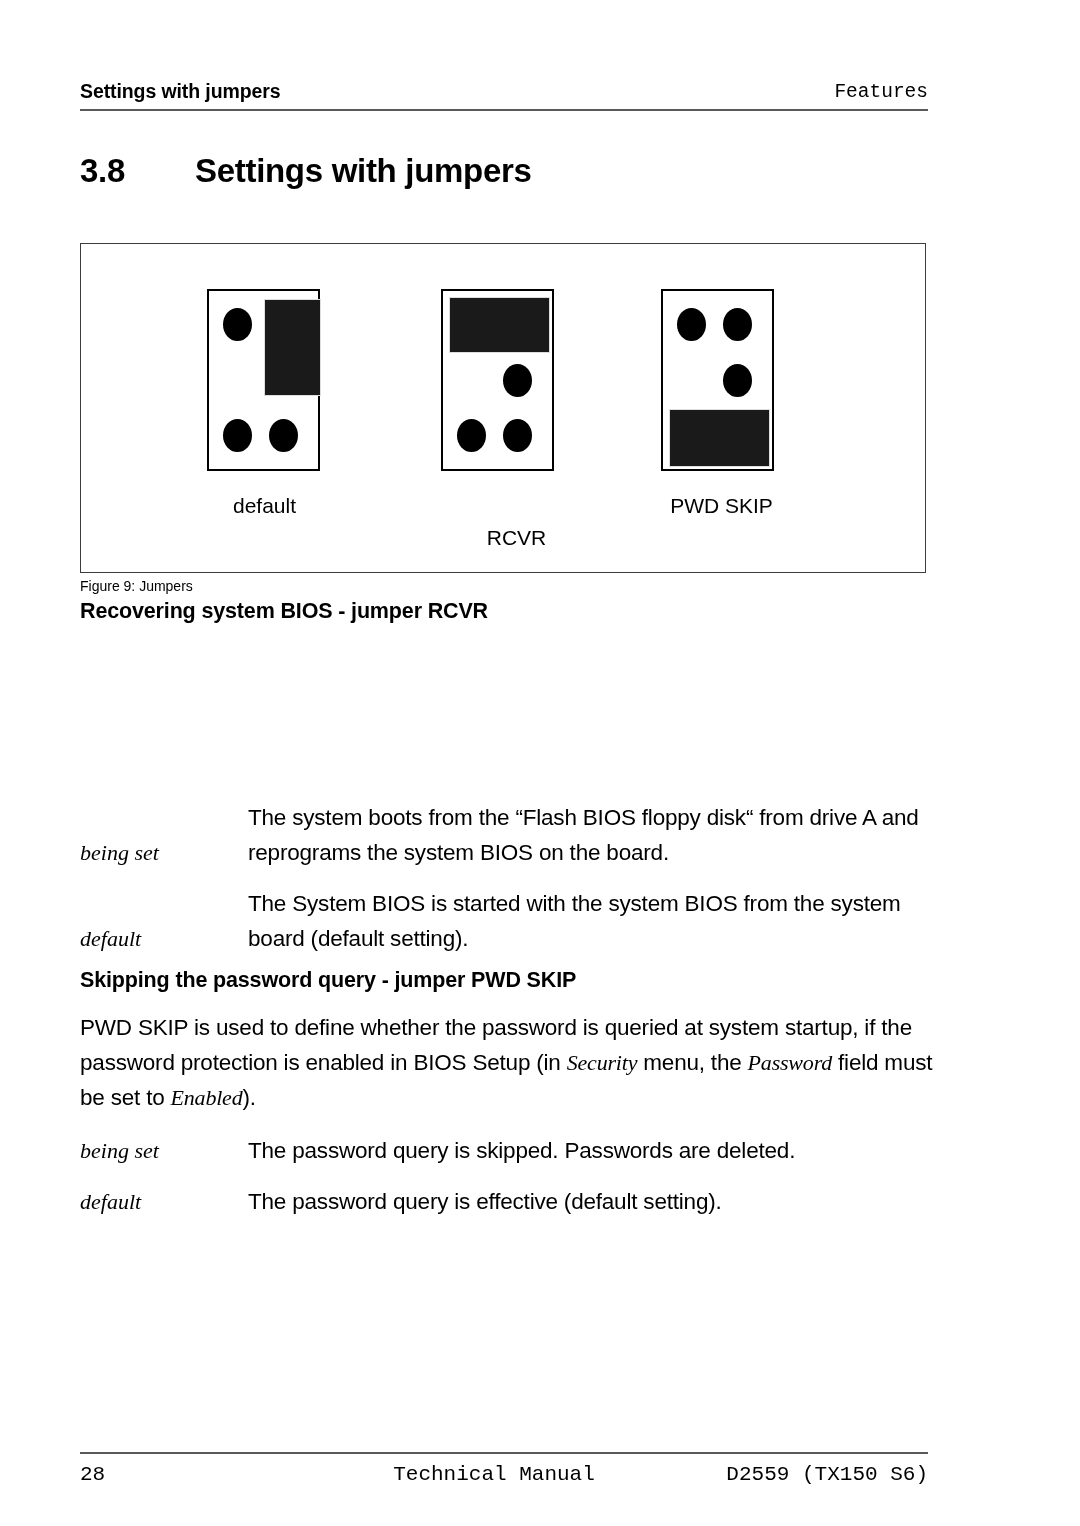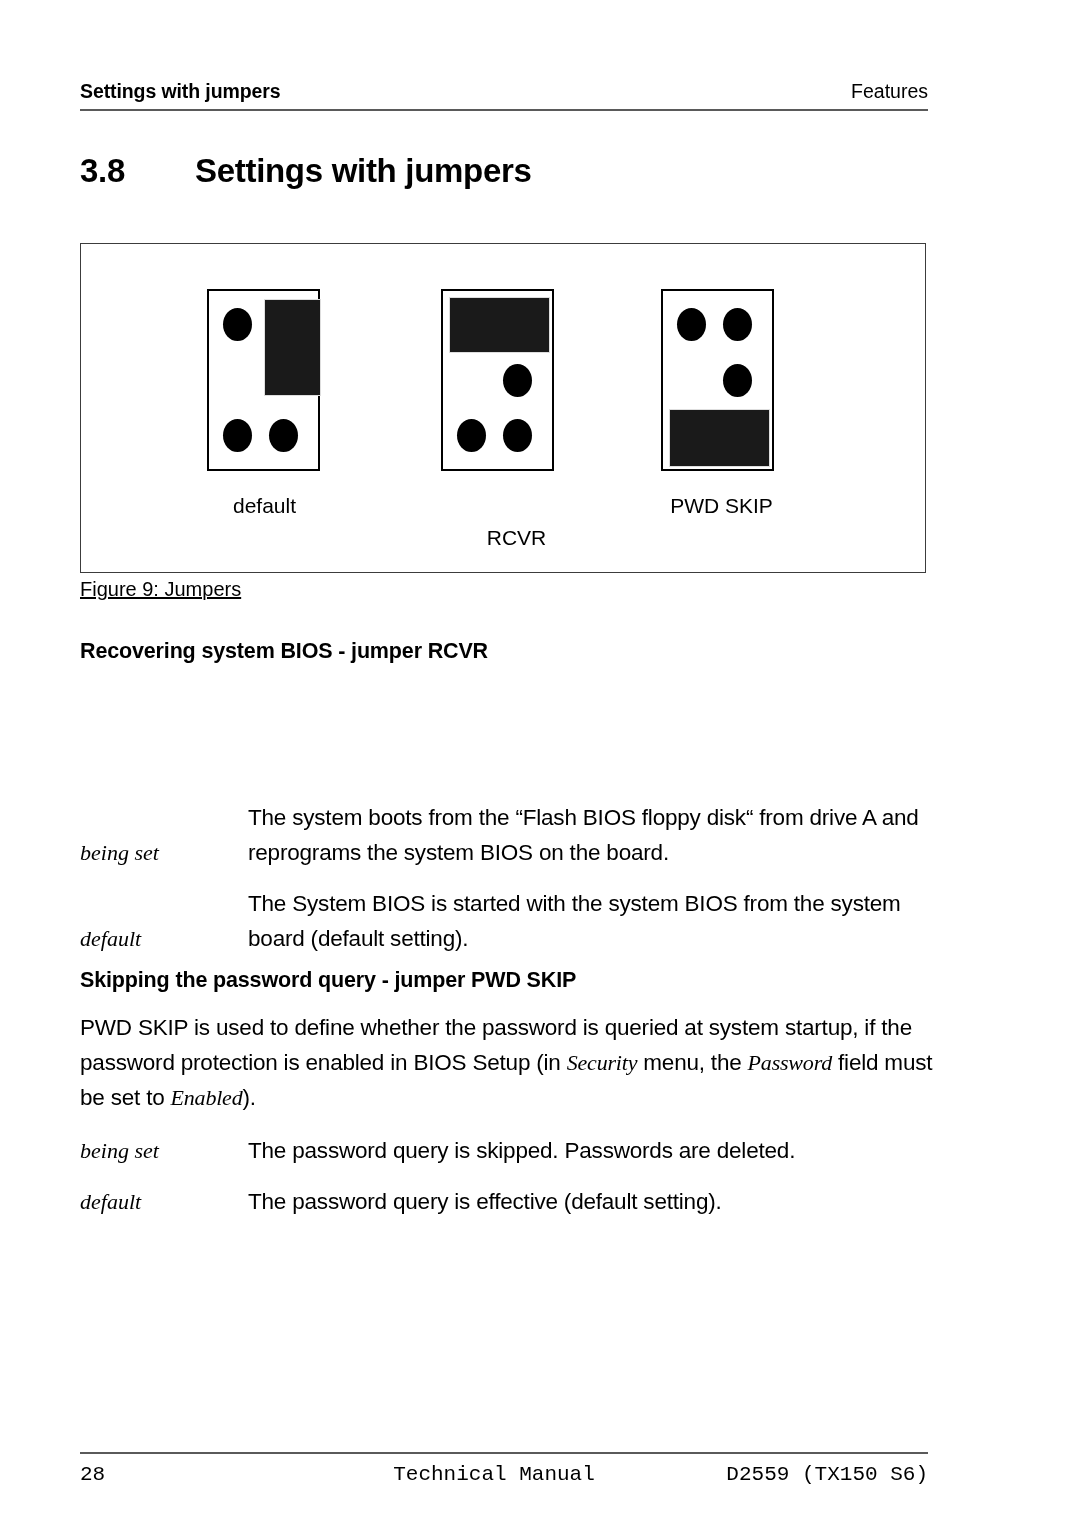--- a/index.html
+++ b/index.html
@@ -36,20 +36,21 @@
     border-bottom: 2px solid #5a5a5a;
   }
   .rh-left {
     font-size: 19.5px;
     font-weight: bold;
     letter-spacing: -0.1px;
   }
   .rh-right {
     font-size: 19.5px;
     font-weight: normal;
+    font-family: Liberation Mono, monospace;
   }
 
   
   .section-heading {
     position: absolute;
     left: 80px;
     top: 152px;
     width: 860px;
     display: flex;
     align-items: flex-start;
@@ -152,34 +153,33 @@
     white-space: nowrap;
   }
   .jlabel.l-default { left: 96px; width: 175px; }
   .jlabel.l-rcvr    { left: 348px; width: 175px; margin-top: 32px; }
   .jlabel.l-pwd     { left: 548px; width: 185px; }
 
   .figure-caption {
     position: absolute;
     left: 80px;
     top: 578px;
-    font-size: 20px;
-    text-decoration: underline;
+    font-size: 14px;
   }
 
   
   .subheading {
     position: absolute;
     left: 80px;
     width: 860px;
     font-size: 21.5px;
     font-weight: bold;
     letter-spacing: -0.15px;
   }
-  .sub-rcvr { top: 639px; }
+  .sub-rcvr { top: 599px; }
   .sub-pwd  { top: 968px; }
 
   .body-para {
     position: absolute;
     left: 80px;
     width: 866px;
     font-size: 22.5px;
     line-height: 35px;
     letter-spacing: -0.2px;
   }

